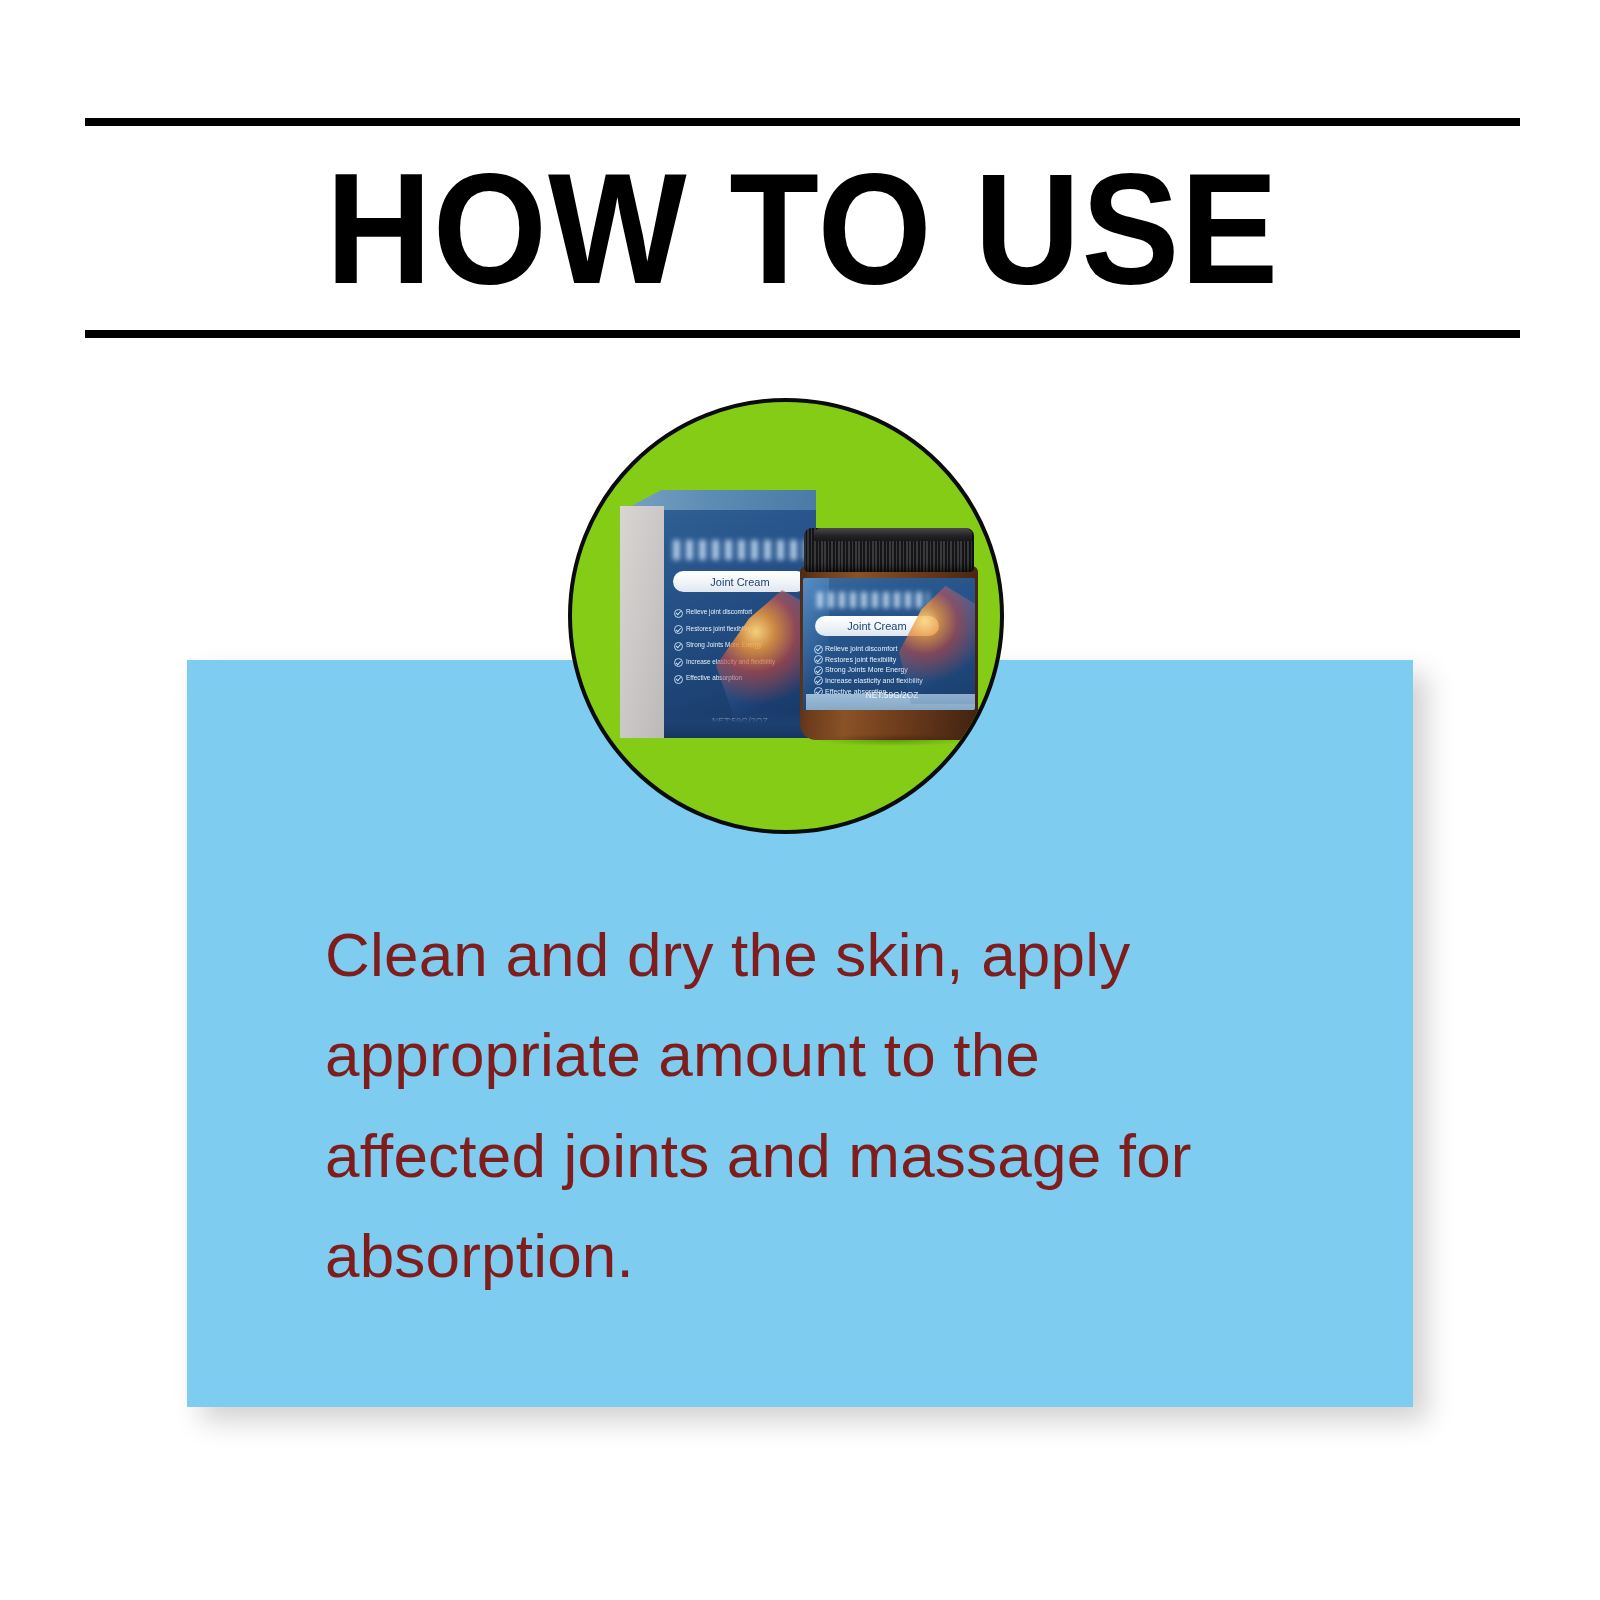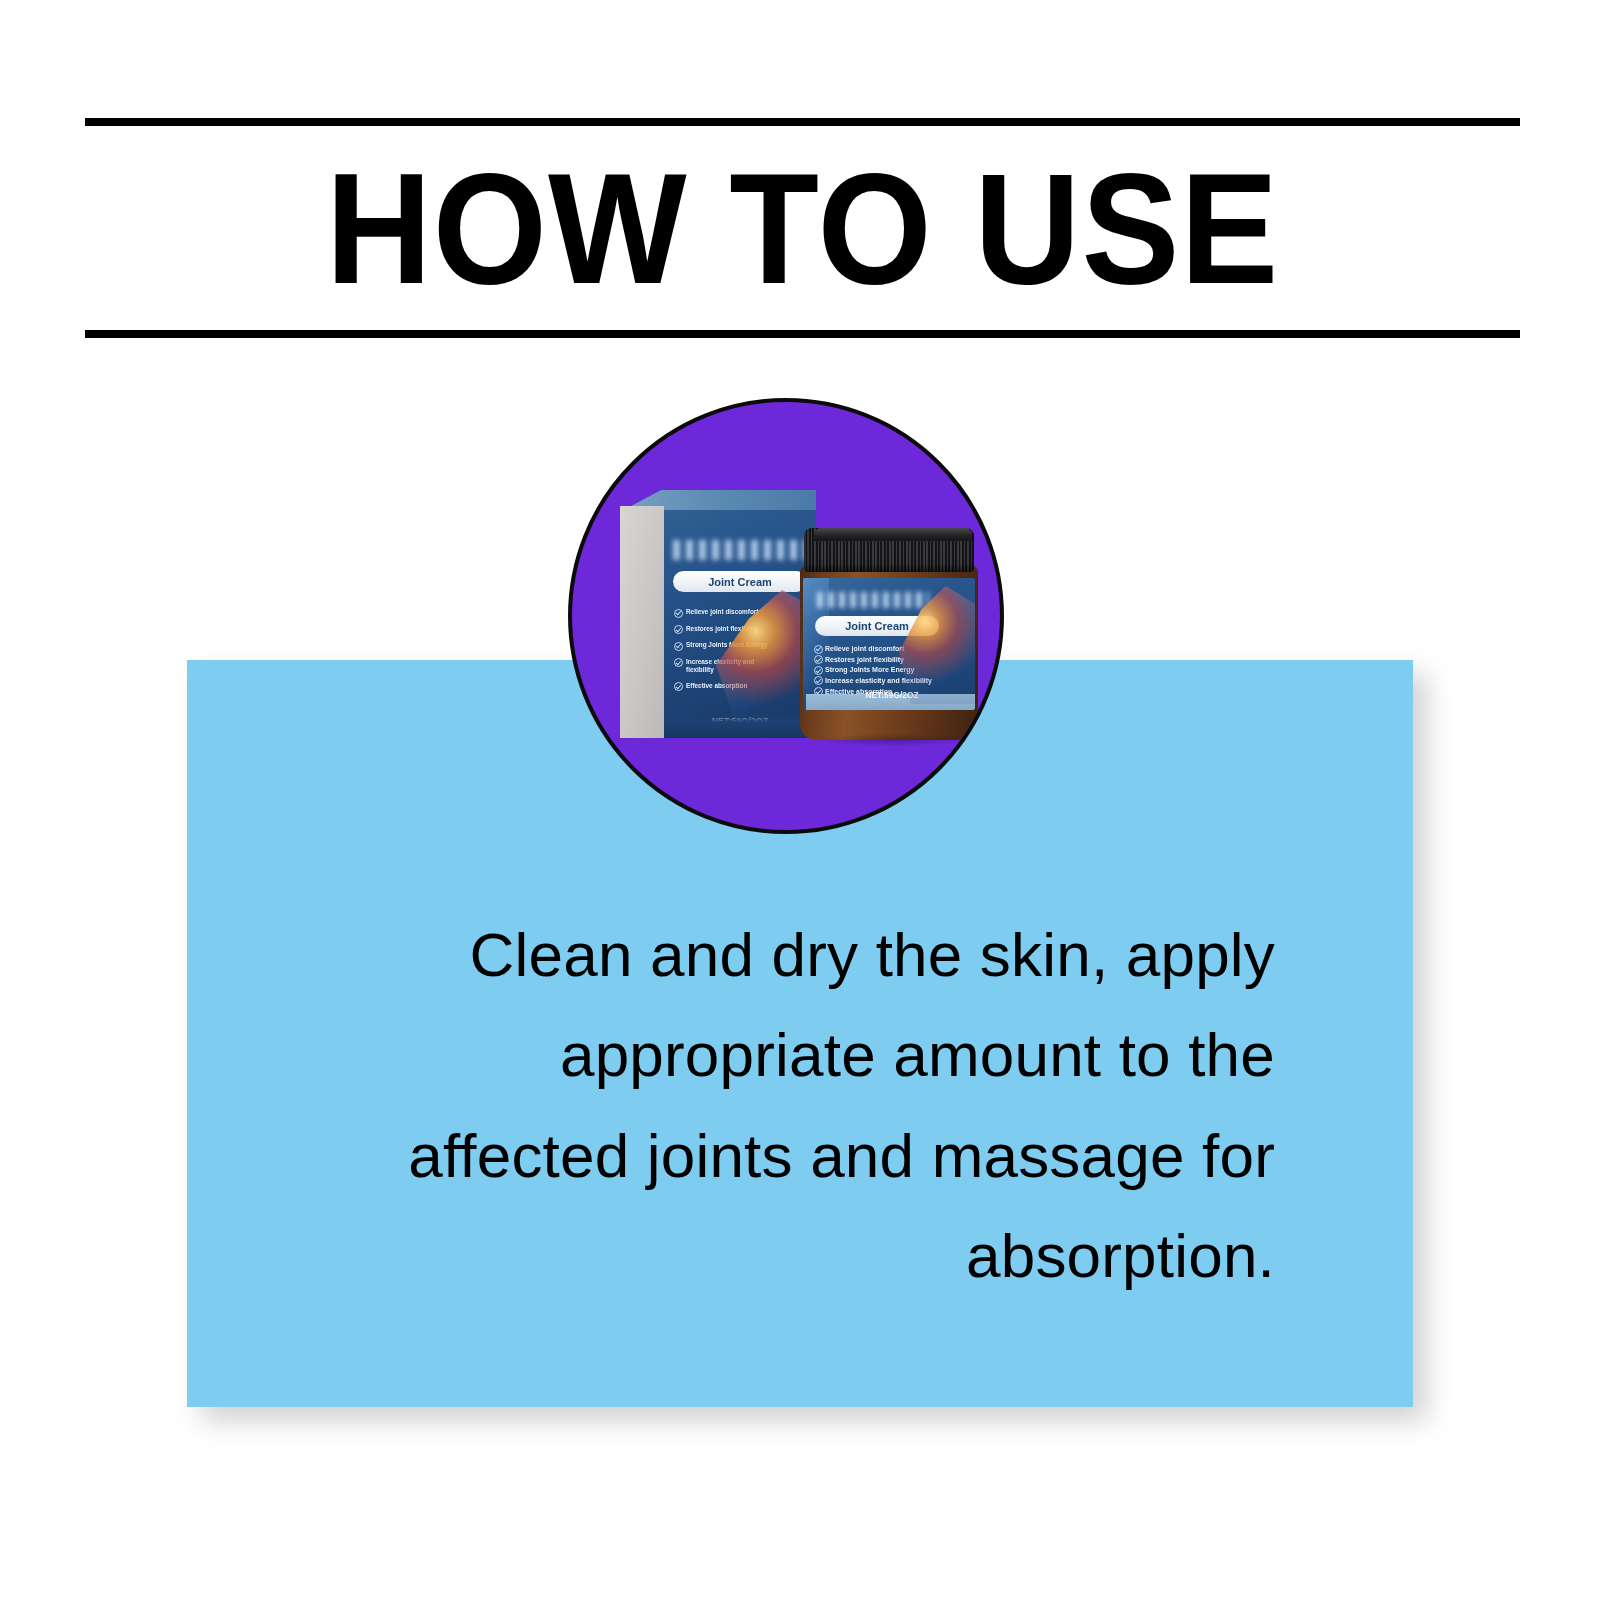--- a/index.html
+++ b/index.html
@@ -61,42 +61,41 @@
     height: 747px;
     background: #7ECCEF;
     box-shadow: 14px 14px 26px rgba(0,0,0,0.18);
   }
   .instruction-text {
     position: absolute;
     left: 50%;
     top: 245px;
     transform: translateX(-50%);
     width: 950px;
-    text-align: right;
+    text-align: left;
     font-family: "Liberation Sans Narrow", "Liberation Sans", sans-serif;
     font-size: 62px;
     line-height: 1.62;
-    color: #000000;
+    color: #7f1d1d;
     font-weight: 400;
     letter-spacing: 0.2px;
   }
 
   
   .product-circle {
     position: absolute;
     left: 568px;
     top: 398px;
     width: 436px;
     height: 436px;
     border-radius: 50%;
-    background: #6d28d9;
+    background: #84cc16;
     border: 4px solid #0b0b0b;
     box-sizing: border-box;
     overflow: hidden;
-    font-weight: bold;
   }
   .product-stage {
     position: absolute;
     left: 0; top: 0;
     width: 100%; height: 100%;
   }
 
   
   .carton {
     position: absolute;

